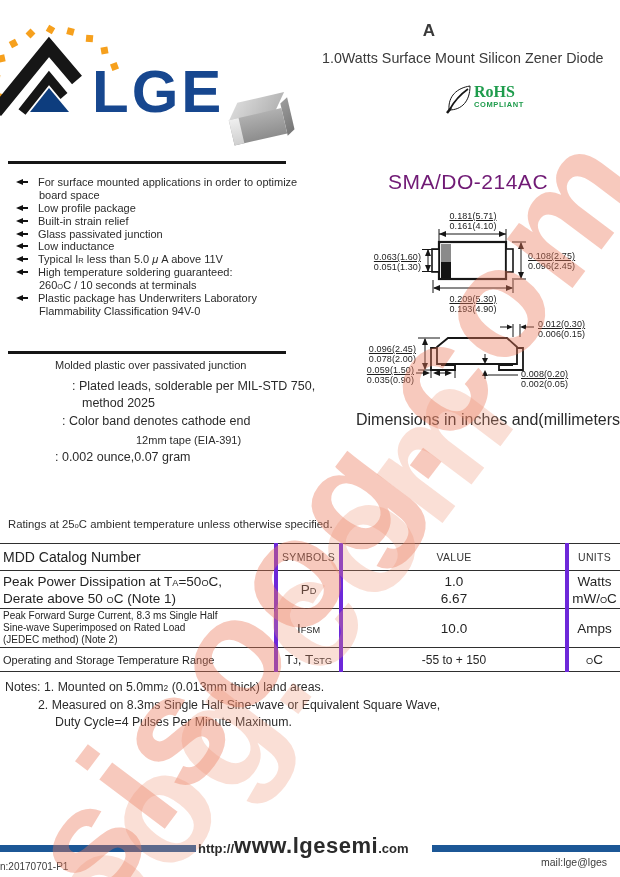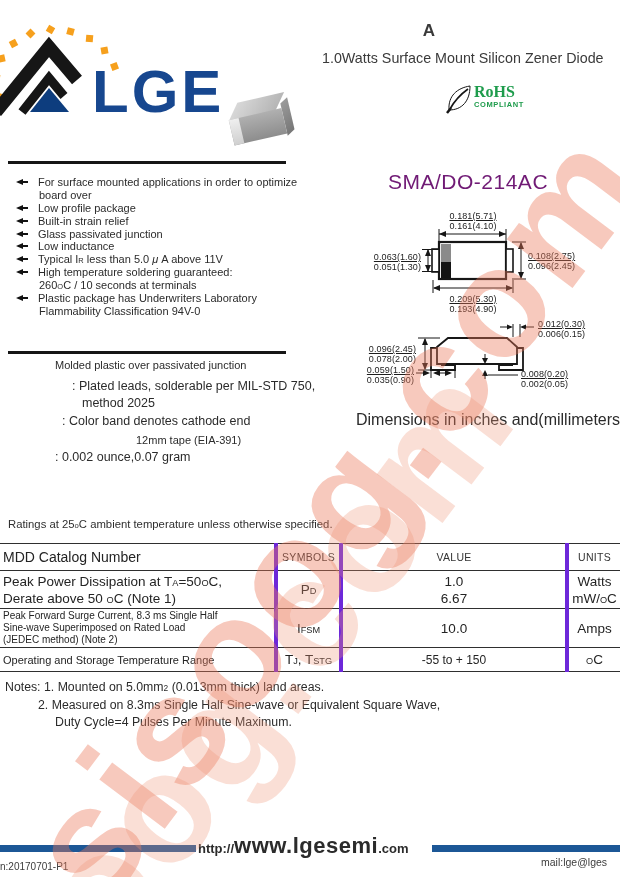--- a/index.html
+++ b/index.html
@@ -161,21 +161,21 @@
     <div class="chip-side"></div>
     <div class="chip-front"></div>
     <div class="chip-cap"></div>
   </div>
 
   <div class="abs rule rule1"></div>
   <div class="abs rule rule2"></div>
 
   <div class="abs features">
     <div class="fl" style="top:1px"><span class="fbullet"></span><span>For surface mounted applications in order to optimize</span></div>
-    <div class="fl cont" style="top:14px"><span>board over</span></div>
+    <div class="fl cont" style="top:14px"><span>board space</span></div>
     <div class="fl" style="top:27px"><span class="fbullet"></span><span>Low profile package</span></div>
     <div class="fl" style="top:40px"><span class="fbullet"></span><span>Built-in strain relief</span></div>
     <div class="fl" style="top:53px"><span class="fbullet"></span><span>Glass passivated junction</span></div>
     <div class="fl" style="top:65px"><span class="fbullet"></span><span>Low inductance</span></div>
     <div class="fl" style="top:78px"><span class="fbullet"></span><span><span>Typical I</span><sub>R</sub><span> less than 5.0 </span><span style="font-style: italic;">μ</span><span> A above 11V</span></span></div>
     <div class="fl" style="top:91px"><span class="fbullet"></span><span>High temperature soldering guaranteed:</span></div>
     <div class="fl cont" style="top:104px"><span><span>260</span><sup>O</sup><span>C / 10 seconds at terminals</span></span></div>
     <div class="fl" style="top:117px"><span class="fbullet"></span><span>Plastic package has Underwriters Laboratory</span></div>
     <div class="fl cont" style="top:130px"><span>Flammability Classification 94V-0</span></div>
   </div>

